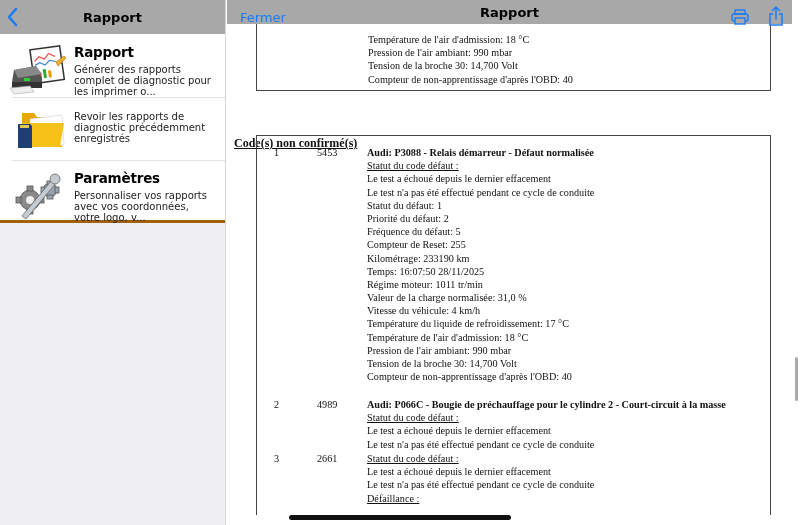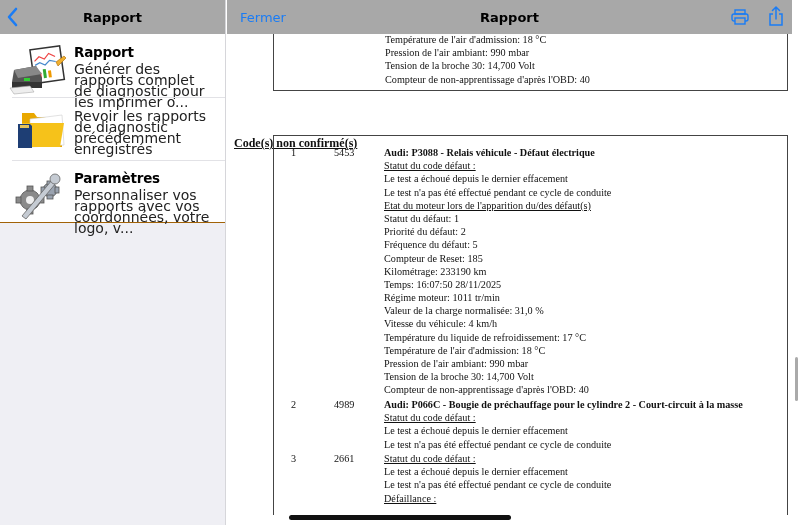--- a/index.html
+++ b/index.html
@@ -25,53 +25,53 @@
   }
   .menu { background: #fff; }
   .menu-item {
     position: relative; height: 63px; display: flex; align-items: flex-start;
     cursor: pointer;
   }
   .menu-item + .menu-item::before {
     content: ""; position: absolute; left: 12px; right: 0; top: 0;
     border-top: 1px solid #e2e2e6;
   }
-  .menu-item:last-child { border-bottom: 1px solid #a16207; }
+  .menu-item:last-child { border-bottom: 3px solid #a16207; }
   .menu-item .ico { width: 74px; height: 63px; flex: none; position: relative; }
   .menu-item .txt { padding-top: 10px; }
   .menu-item .label {
     display: block; font-weight: bold; font-size: 13.5px; color: #000;
     font-family: "DejaVu Sans", sans-serif; letter-spacing: -0.2px;
   }
   .menu-item .desc {
-    display: block; margin-top: 4px; font-size: 14px; line-height: 11px; color: #222;
+    display: block; margin-top: 4px; font-size: 10px; line-height: 11px; color: #222;
     font-family: "DejaVu Sans", sans-serif; width: 140px;
   }
 
   
   .main { position: absolute; left: 227px; top: 0; right: 0; height: 525px; overflow: hidden; }
   .topbar {
-    position: absolute; left: 0; top: 0; right: 8px; height: 34px; background: #a8a8a8;
+    position: absolute; left: 0; top: 0; right: 8px; height: 24px; background: #a8a8a8;
     z-index: 5; display: flex; align-items: center; justify-content: center;
   }
   .topbar .close {
     position: absolute; left: 13px; top: 10px; color: #1a7cf5; font-size: 13px;
     font-family: "DejaVu Sans", sans-serif; cursor: pointer;
   }
   .topbar .title {
     font-weight: bold; font-size: 13px; color: #000; font-family: "DejaVu Sans", sans-serif;
   }
   .topbar .print { position: absolute; left: 504px; top: 9px; width: 18px; height: 16px; cursor: pointer; }
   .topbar .share { position: absolute; left: 541px; top: 6px; width: 16px; height: 20px; cursor: pointer; }
 
   .doc {
     position: absolute; left: 0; top: 0; right: 0; bottom: 0;
     font-family: "Liberation Serif", serif; font-size: 10.2px; color: #111;
   }
-  .box { position: absolute; left: 29px; width: 515px; border: 1px solid #444; margin-left: 17px; }
+  .box { position: absolute; left: 29px; width: 515px; border: 1px solid #444; }
   .box-top { top: 18px; height: 73px; }
   .box-top .lines { position: absolute; left: 111px; top: 14px; }
   .line { height: 13.2px; line-height: 13.2px; white-space: nowrap; }
   .u { text-decoration: underline; }
   .b { font-weight: bold; }
 
   .section-title {
     position: absolute; left: 7px; top: 108px; font-family: "Liberation Serif", serif;
     font-weight: bold; font-size: 12px; text-decoration: underline; color: #111; margin-top: 28px;
   }
@@ -194,29 +194,28 @@
         </div>
     </div>
 
     <div class="section-title">Code(s) non confirmé(s)</div>
 
     <div class="box box-main" id="main-box">
         <div class="entry" style="top: 10px;">
           <div class="idx line">1</div>
           <div class="code line">5453</div>
           <div class="lines">
-            <div class="line b">Audi: P3088 - Relais véhicule - Défaut électrique</div>
+            <div class="line b">Audi: P3088 - Relais démarreur - Défaut normalisée</div>
             <div class="line u">Statut du code défaut :</div>
             <div class="line">Le test a échoué depuis le dernier effacement</div>
             <div class="line">Le test n'a pas été effectué pendant ce cycle de conduite</div>
-            <div class="line u">Etat du moteur lors de l'apparition du/des défaut(s)</div>
             <div class="line">Statut du défaut: 1</div>
             <div class="line">Priorité du défaut: 2</div>
             <div class="line">Fréquence du défaut: 5</div>
-            <div class="line">Compteur de Reset: 185</div>
+            <div class="line">Compteur de Reset: 255</div>
             <div class="line">Kilométrage: 233190 km</div>
             <div class="line">Temps: 16:07:50 28/11/2025</div>
             <div class="line">Régime moteur: 1011 tr/min</div>
             <div class="line">Valeur de la charge normalisée: 31,0 %</div>
             <div class="line">Vitesse du véhicule: 4 km/h</div>
             <div class="line">Température du liquide de refroidissement: 17 °C</div>
             <div class="line">Température de l'air d'admission: 18 °C</div>
             <div class="line">Pression de l'air ambiant: 990 mbar</div>
             <div class="line">Tension de la broche 30: 14,700 Volt</div>
             <div class="line">Compteur de non-apprentissage d'après l'OBD: 40</div>

